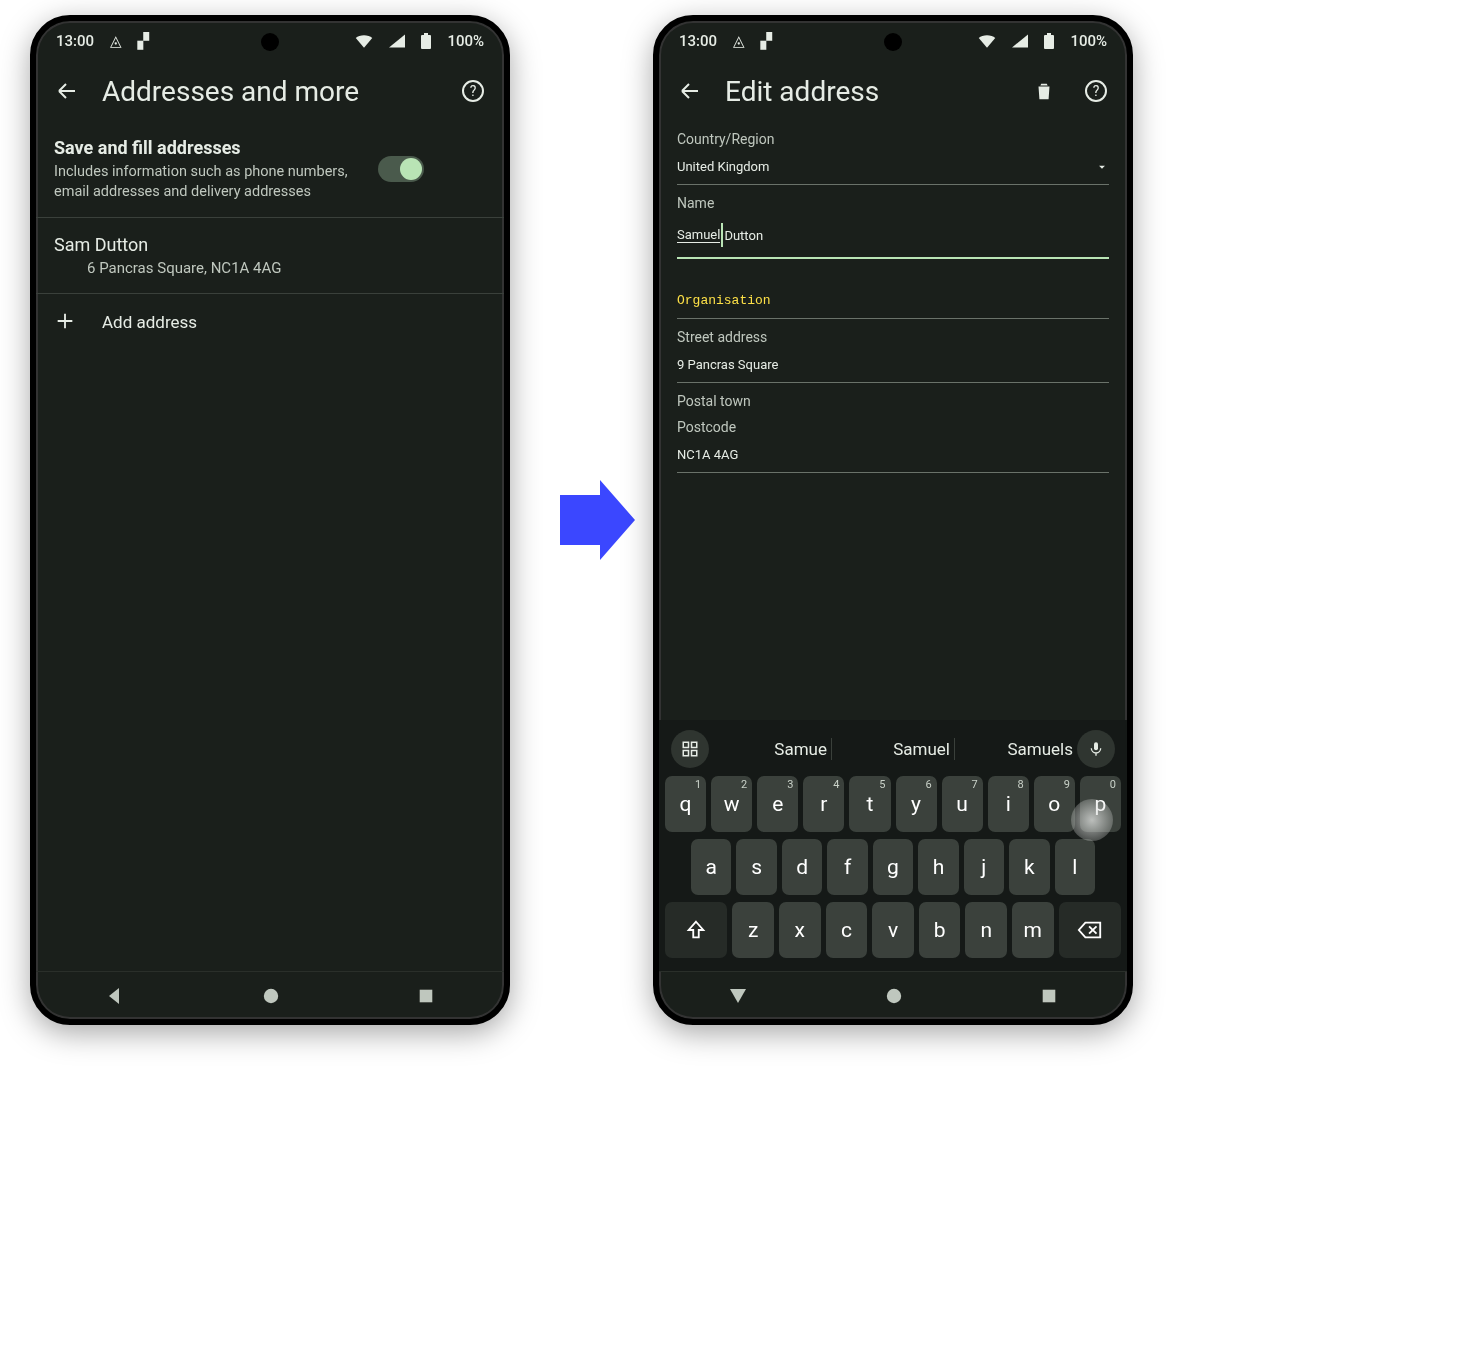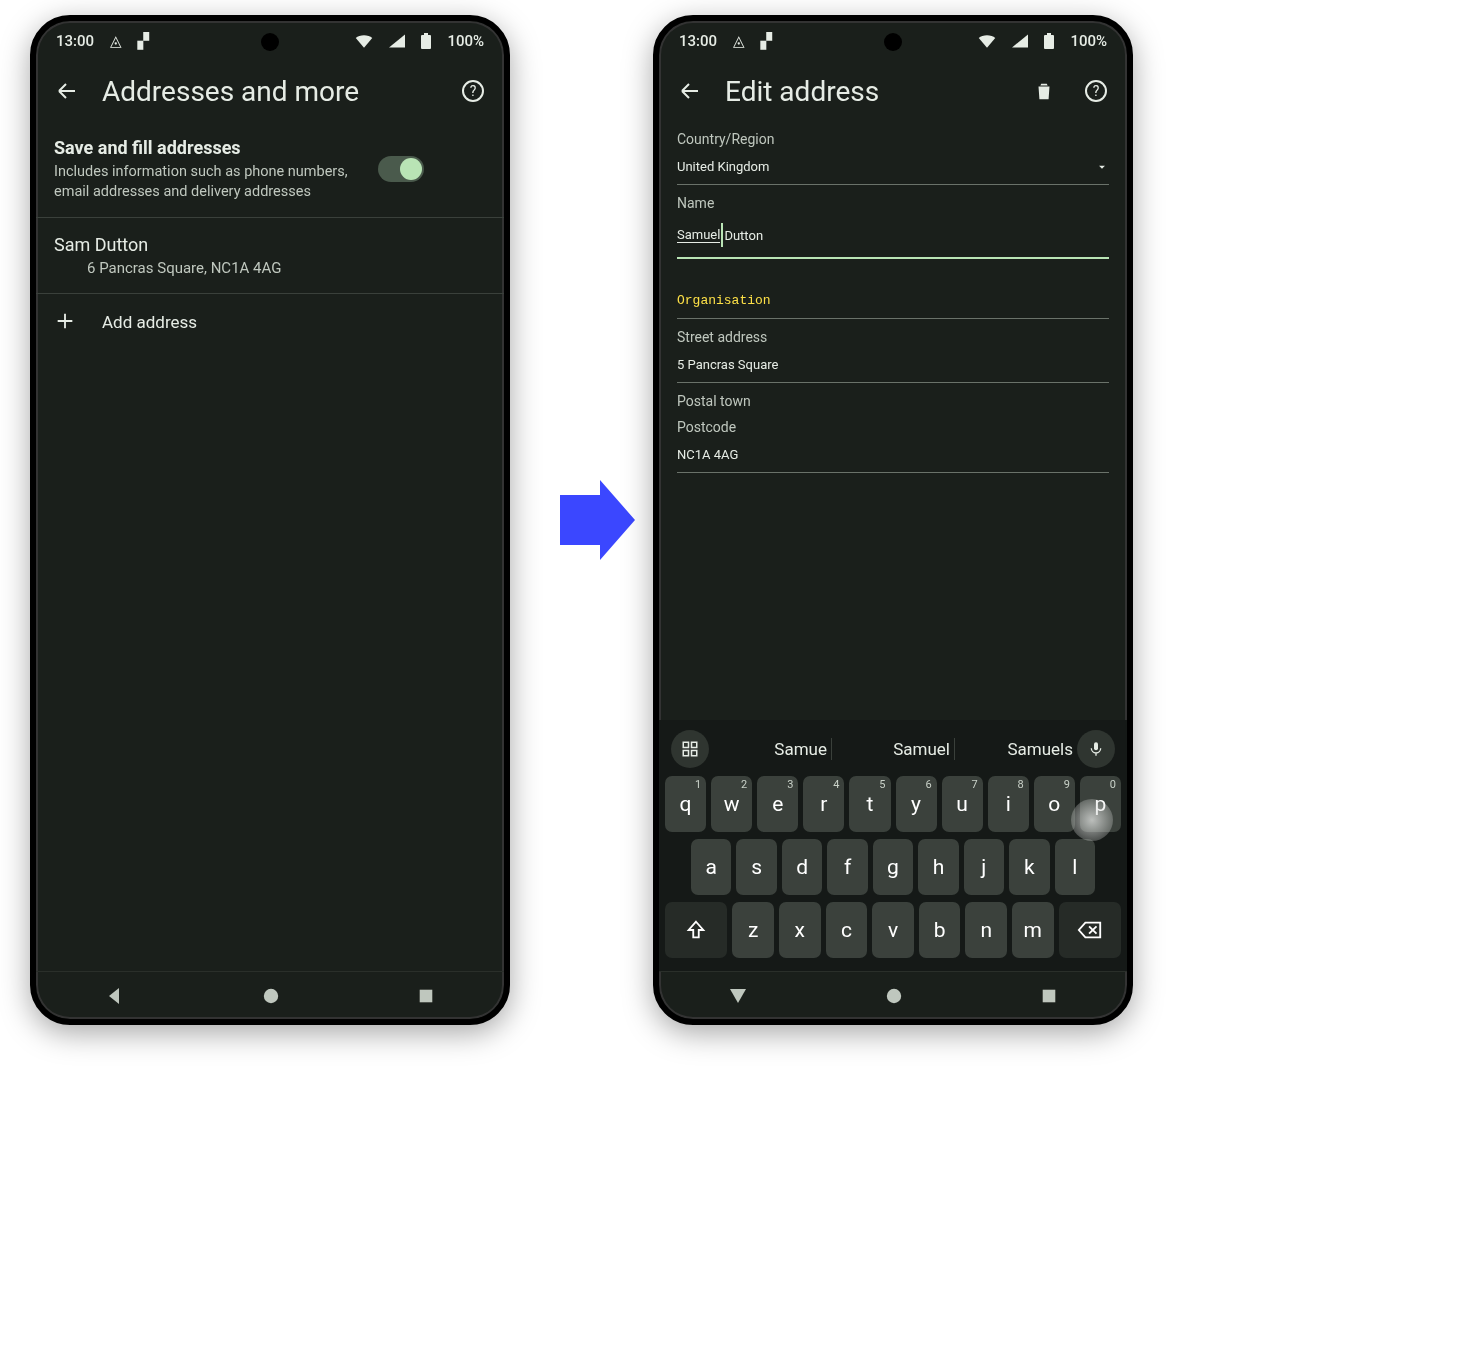--- a/index.html
+++ b/index.html
@@ -277,21 +277,21 @@
         <span> Dutton</span>
     </span>
   </div>
 
   <div class="field" style="margin-top:26px;">
     <span class="placeholder">Organisation</span>
   </div>
 
   <div class="label">Street address</div>
   <div class="field">
-    <span>5 Pancras Square</span>
+    <span>9 Pancras Square</span>
   </div>
 
   <div class="label">Postal town</div>
 
   <div class="label">Postcode</div>
   <div class="field">
     <span>NC1A 4AG</span>
   </div>
 
   <div class="kbd">

